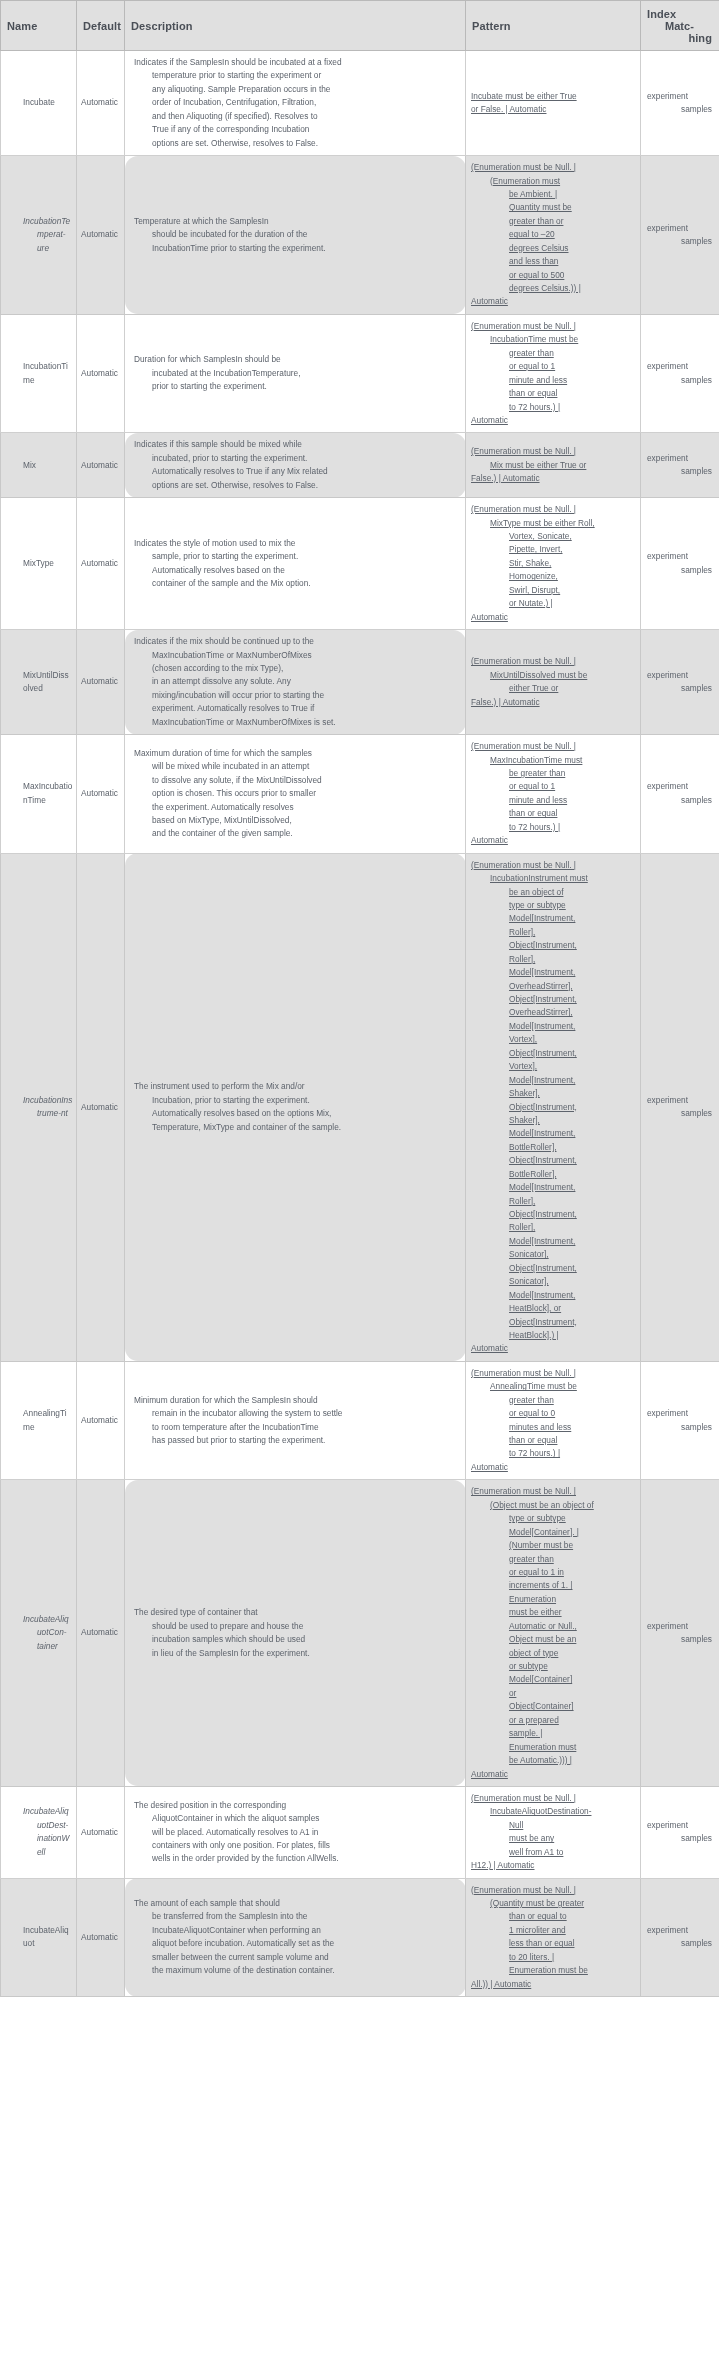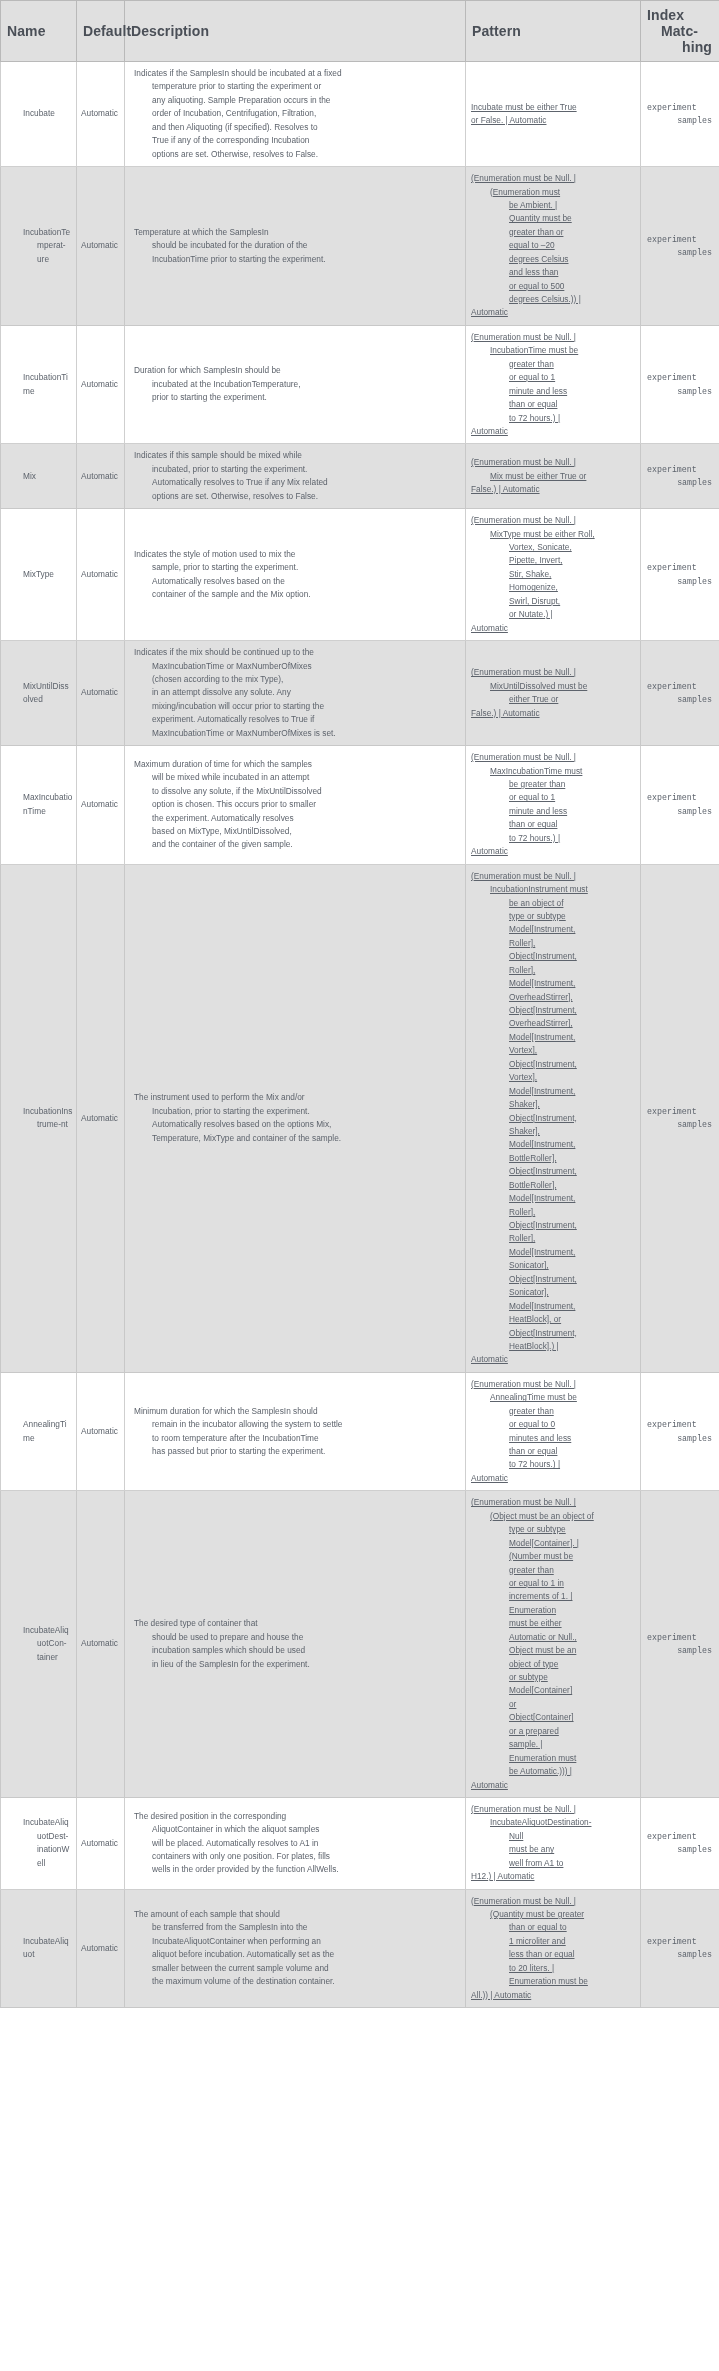--- a/index.html
+++ b/index.html
@@ -21,21 +21,21 @@
   table.spec-table col.c-name     { width: 76px; }
   table.spec-table col.c-default  { width: 48px; }
   table.spec-table col.c-desc     { width: 341px; }
   table.spec-table col.c-pattern  { width: 175px; }
   table.spec-table col.c-index    { width: 79px; }
 
   thead th {
     background: #e0e0e0;
     border: 1px solid #b9b9b9;
     color: #4a4f57;
-    font-size: 14px;
+    font-size: 11px;
     font-weight: bold;
     text-align: left;
     vertical-align: middle;
     padding: 6px 6px 6px 6px;
     height: 50px;
     box-sizing: border-box;
     letter-spacing: 0.1px;
   }
   thead th.th-index {
     text-align: right;
@@ -68,29 +68,31 @@
     padding-right: 3px;
     word-break: break-word;
     hyphens: auto;
   }
   td.cell-name .nm {
     display: block;
   }
   td.cell-name.hang .nm {
     padding-left: 14px;
     text-indent: -14px;
+    font-style: italic;
   }
   td.cell-default {
     text-align: left;
     padding-left: 4px;
   }
   td.cell-desc {
     text-align: left;
     padding-left: 9px;
     padding-right: 8px;
+    border-radius: 13px;
   }
   td.cell-desc .line {
     display: block;
     white-space: nowrap;
   }
   td.cell-desc .line.ind {
     padding-left: 18px;
   }
   td.cell-pattern {
     text-align: left;
@@ -104,21 +106,21 @@
   }
   td.cell-pattern .i0 { padding-left: 0px; }
   td.cell-pattern .i1 { padding-left: 19px; }
   td.cell-pattern .i2 { padding-left: 38px; }
 
   td.cell-index {
     text-align: left;
     padding-left: 6px;
     padding-right: 5px;
   }
-  td.cell-index .line { display:block; white-space: nowrap; font-family: Liberation Mono, monospace; }
+  td.cell-index .line { display:block; white-space: nowrap; }
   td.cell-index .line.r { text-align: right; padding-right: 2px; }
 </style>
 </head>
 <body>
 
 <table class="spec-table">
   <colgroup>
     <col class="c-name">
       <col class="c-default">
       <col class="c-desc">

